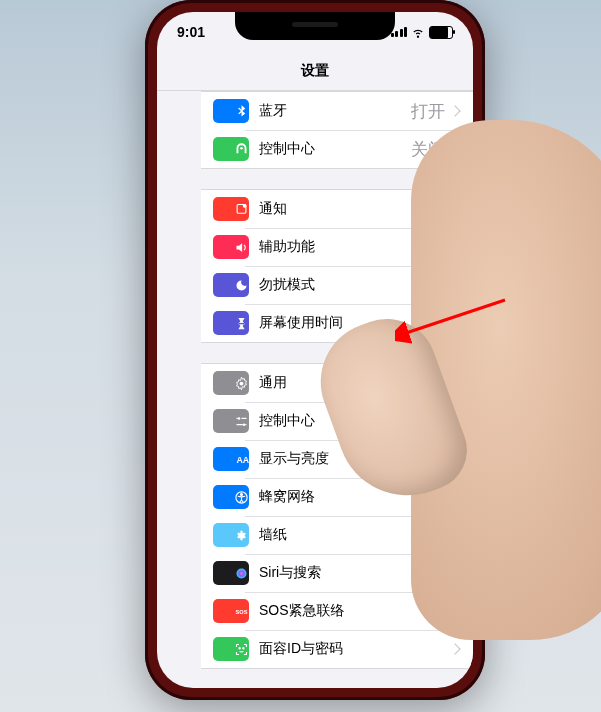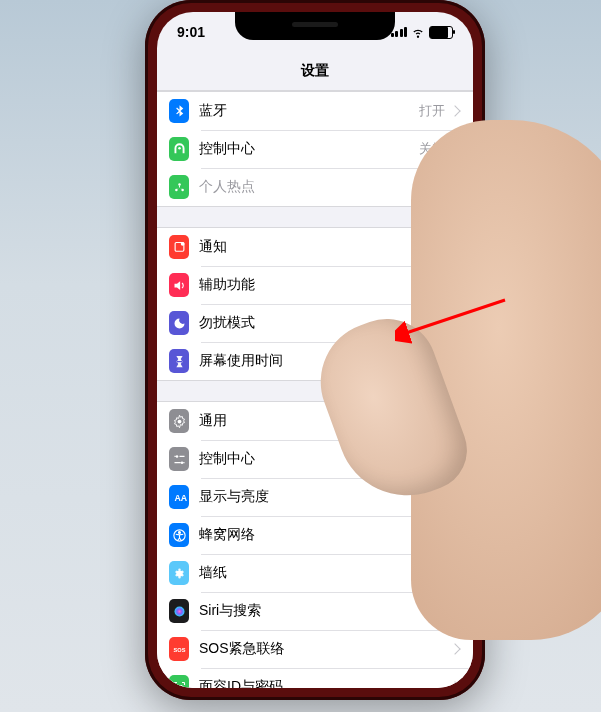--- a/index.html
+++ b/index.html
@@ -11,30 +11,30 @@
   .status{position:relative;height:40px;display:flex;align-items:center;justify-content:space-between;padding:0 20px;font-size:14px;font-weight:600;color:#000;}
   .status .right{display:flex;align-items:center;gap:4px;}
   .sigbars{display:flex;align-items:flex-end;gap:1.5px;}
   .sigbars span{width:3px;background:#000;border-radius:1px;}
   .sigbars span:nth-child(1){height:4px;}.sigbars span:nth-child(2){height:6px;}.sigbars span:nth-child(3){height:8px;}.sigbars span:nth-child(4){height:10px;}
   .wifi{width:14px;height:14px;}
   .batt{width:22px;height:11px;border:1.5px solid #000;border-radius:3px;position:relative;}
   .batt::after{content:"";position:absolute;right:-3px;top:3px;width:2px;height:4px;background:#000;border-radius:1px;}
   .batt i{display:block;width:80%;height:100%;background:#000;border-radius:1px;}
   .header{height:38px;display:flex;align-items:center;justify-content:center;font-size:14px;font-weight:600;color:#000;border-bottom:.5px solid #d8d8dc;background:#f2f2f7;}
-  .list{overflow:hidden;}
+  .list{overflow:hidden;padding-left:44px;}
   .group{margin-top:20px;background:#fff;border-top:.5px solid #d8d8dc;border-bottom:.5px solid #d8d8dc;}
   .group:first-of-type{margin-top:0;}
   .row{display:flex;align-items:center;height:38px;padding:0 14px 0 12px;position:relative;}
   .row:not(:last-child)::after{content:"";position:absolute;left:44px;right:0;bottom:0;height:.5px;background:#e0e0e4;}
-  .icon{width:20px;height:24px;border-radius:5px;display:flex;align-items:center;justify-content:center;flex-shrink:0;color:#fff;}
+  .icon{width:36px;height:24px;border-radius:5px;display:flex;align-items:center;justify-content:flex-end;flex-shrink:0;color:#fff;}
   .icon svg{width:15px;height:15px;}
   .label{flex:1;margin-left:10px;font-size:14px;color:#000;text-align:left;}
   .label.dim{color:#9a9aa0;}
-  .value{font-size:13px;color:#9a9aa0;margin-right:6px;}
+  .value{font-size:17px;color:#9a9aa0;margin-right:6px;}
   .chev{width:7px;height:7px;border-top:1.6px solid #c5c5ca;border-right:1.6px solid #c5c5ca;transform:rotate(45deg);}
   .badge{width:18px;height:18px;border-radius:50%;background:#ff3b30;color:#fff;font-size:12px;font-weight:600;display:flex;align-items:center;justify-content:center;margin-right:8px;}
   .arrow{position:absolute;left:395px;top:290px;pointer-events:none;z-index:20;}
   .hand{position:absolute;right:-30px;top:120px;width:260px;height:560px;pointer-events:none;z-index:5;}
   .thumb{position:absolute;left:-40px;top:200px;width:120px;height:180px;background:radial-gradient(ellipse at 40% 40%,#f0d4c0,#d8b39a);border-radius:60px 50px 40px 70px;transform:rotate(-20deg);box-shadow:inset -8px -8px 20px rgba(0,0,0,.15);}
   .palm{position:absolute;right:0;top:0;width:220px;height:520px;background:radial-gradient(ellipse at 40% 40%,#ecccb4,#d2a88c);border-radius:80px 120px 100px 60px;}
 </style>
 </head>
 <body>
 
@@ -83,33 +83,20 @@
               <span class="chev"></span>
             </div>
             <div class="row">
               <span class="icon" style="background:#34c759">
                 <svg viewBox="0 0 24 24" fill="#fff">
                   <path d="M4 10a8 8 0 0116 0v8h-3v-8a5 5 0 10-10 0v8H4z"></path>
                   <circle cx="12" cy="10" r="2"></circle>
                 </svg>
               </span>
               <span class="label">控制中心</span>
-              <span class="value">关闭</span>
-              <span class="chev"></span>
-            </div>
-            <div class="row">
-              <span class="icon" style="background:#34c759">
-                <svg viewBox="0 0 24 24" fill="#fff">
-                  <circle cx="12" cy="7" r="2"></circle>
-                  <circle cx="7" cy="16" r="2"></circle>
-                  <circle cx="17" cy="16" r="2"></circle>
-                  <path d="M12 9v3m-3 2l-1 1m7-1l1 1" stroke="#fff" stroke-width="1.5" fill="none"></path>
-                </svg>
-              </span>
-              <span class="label dim">个人热点</span>
               <span class="value">关闭</span>
               <span class="chev"></span>
             </div>
           </div>
           <div class="group">
             <div class="row">
               <span class="icon" style="background:#ff3b30">
                 <svg viewBox="0 0 24 24" fill="#fff">
                   <rect x="5" y="4" width="14" height="14" rx="2" fill="none" stroke="#fff" stroke-width="1.8"></rect>
                   <circle cx="17" cy="6" r="3" fill="#fff"></circle>

